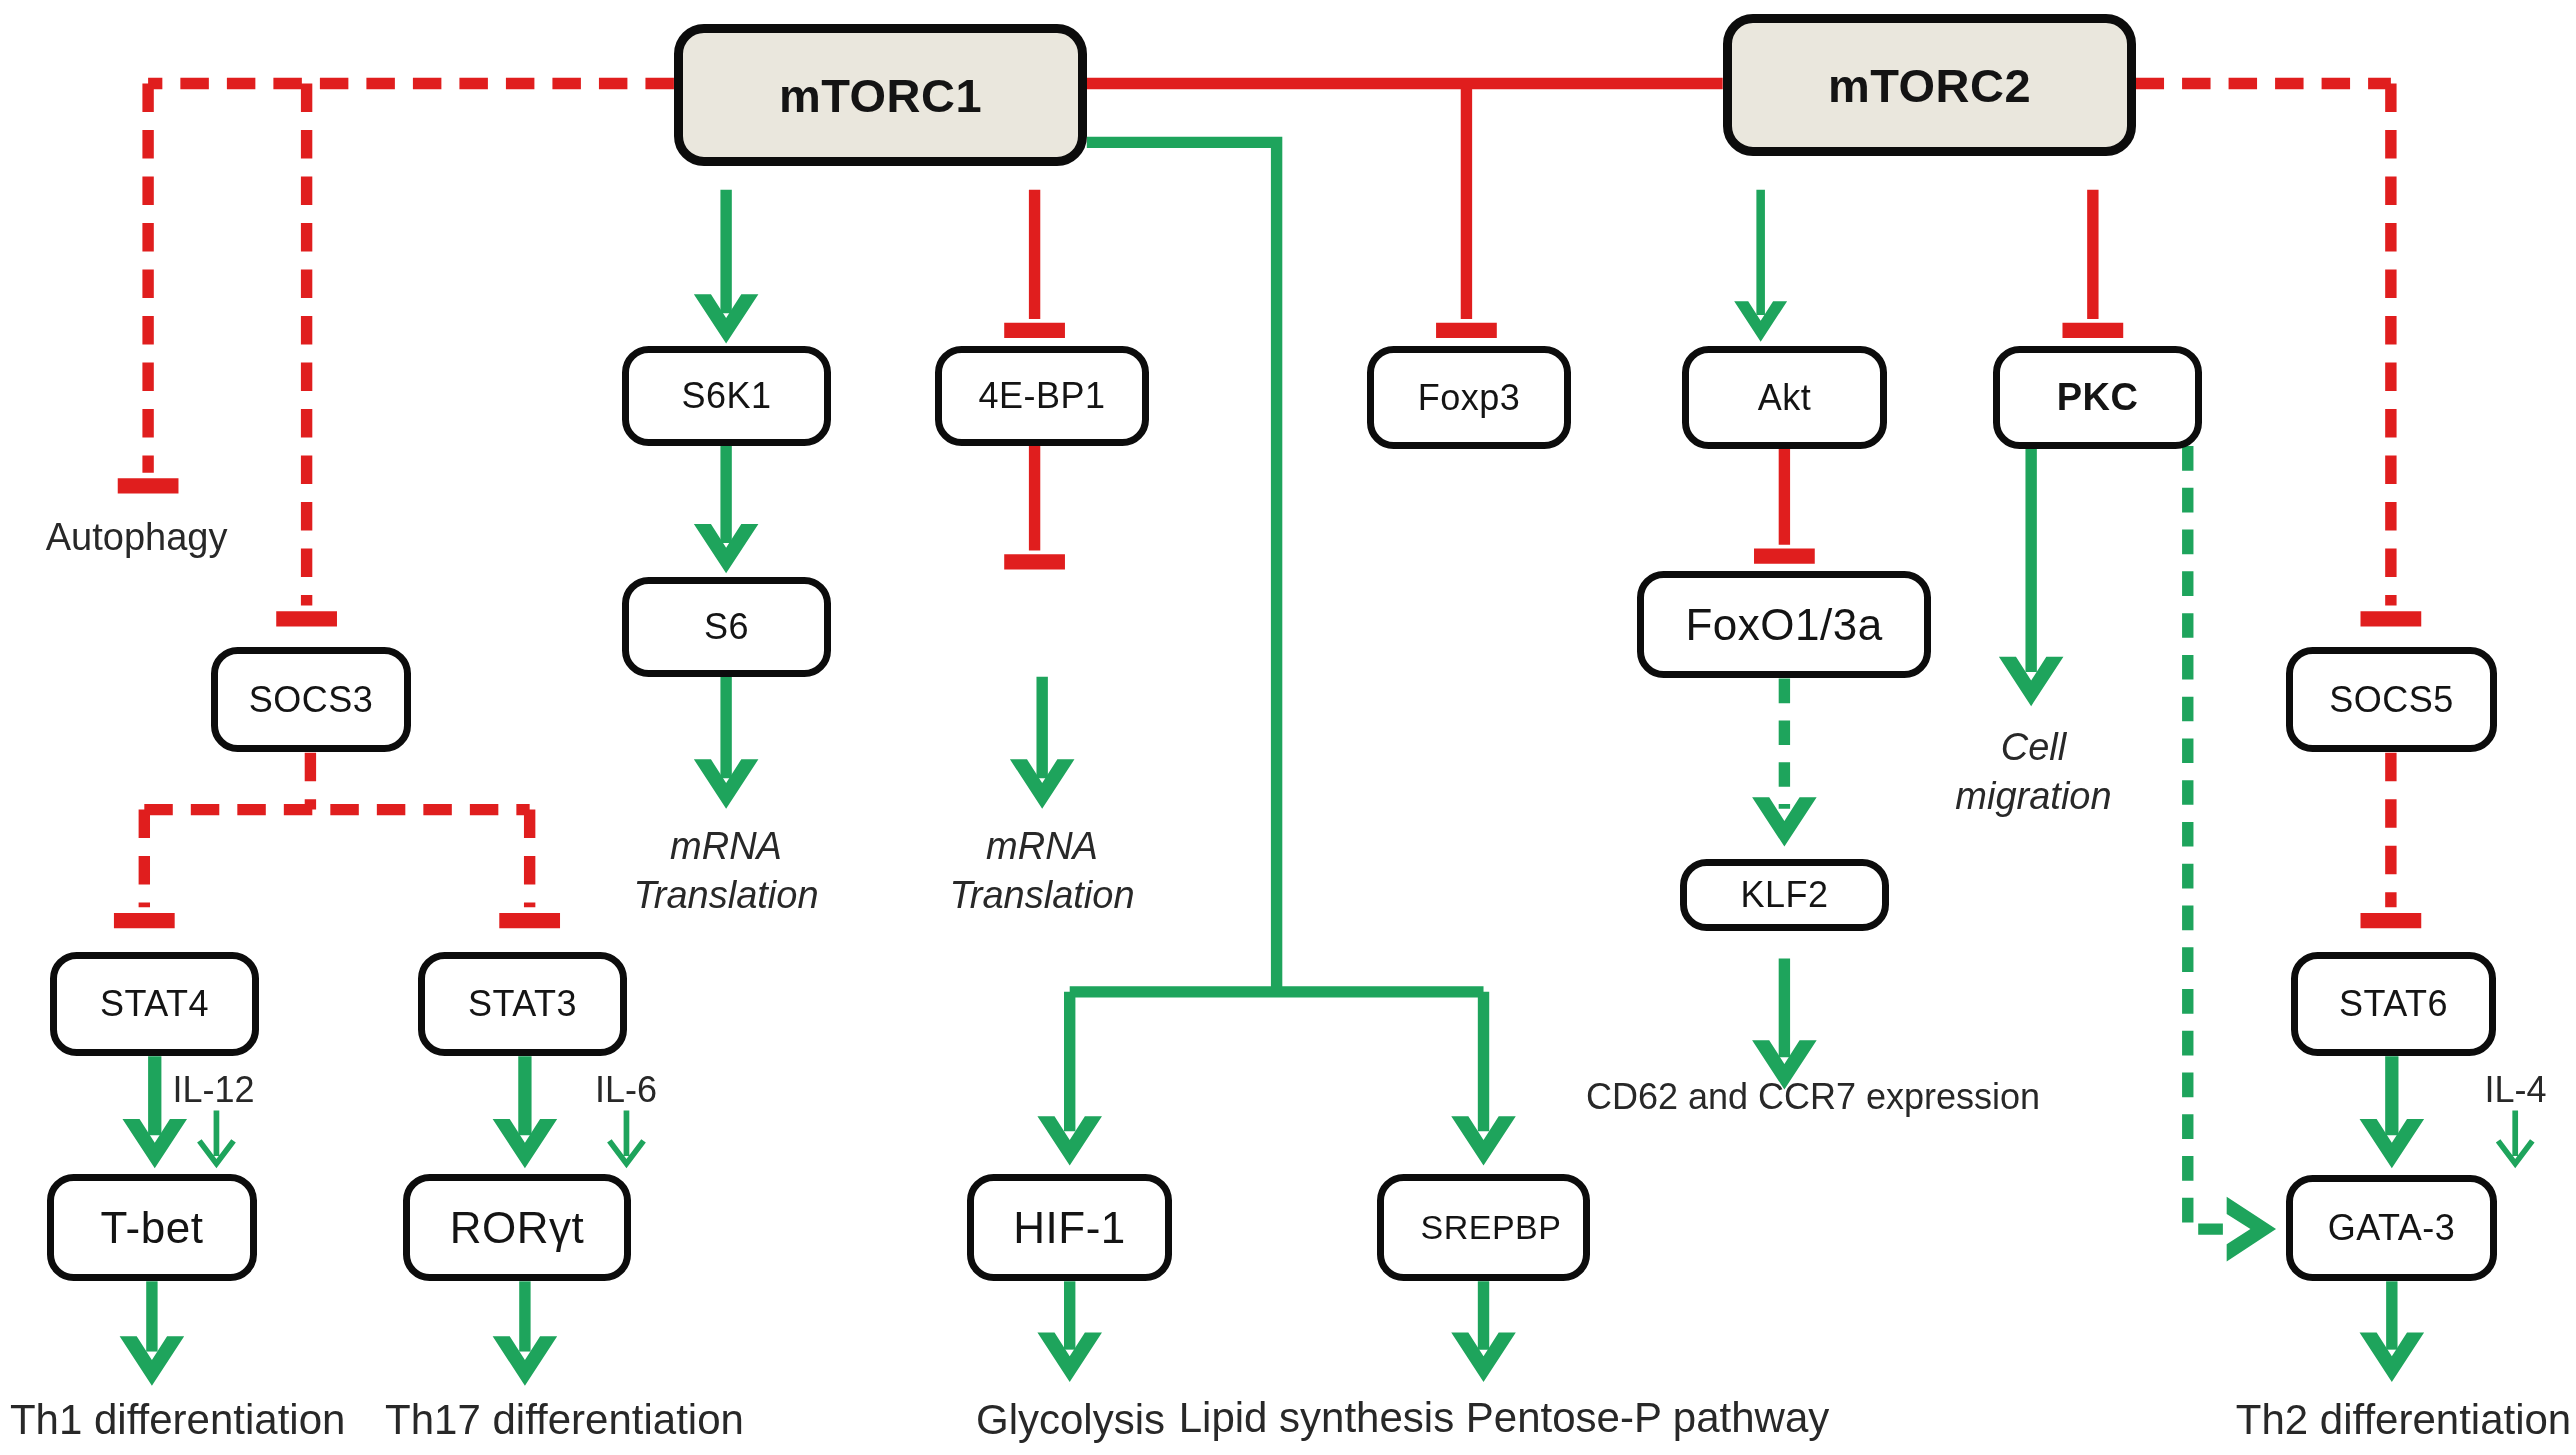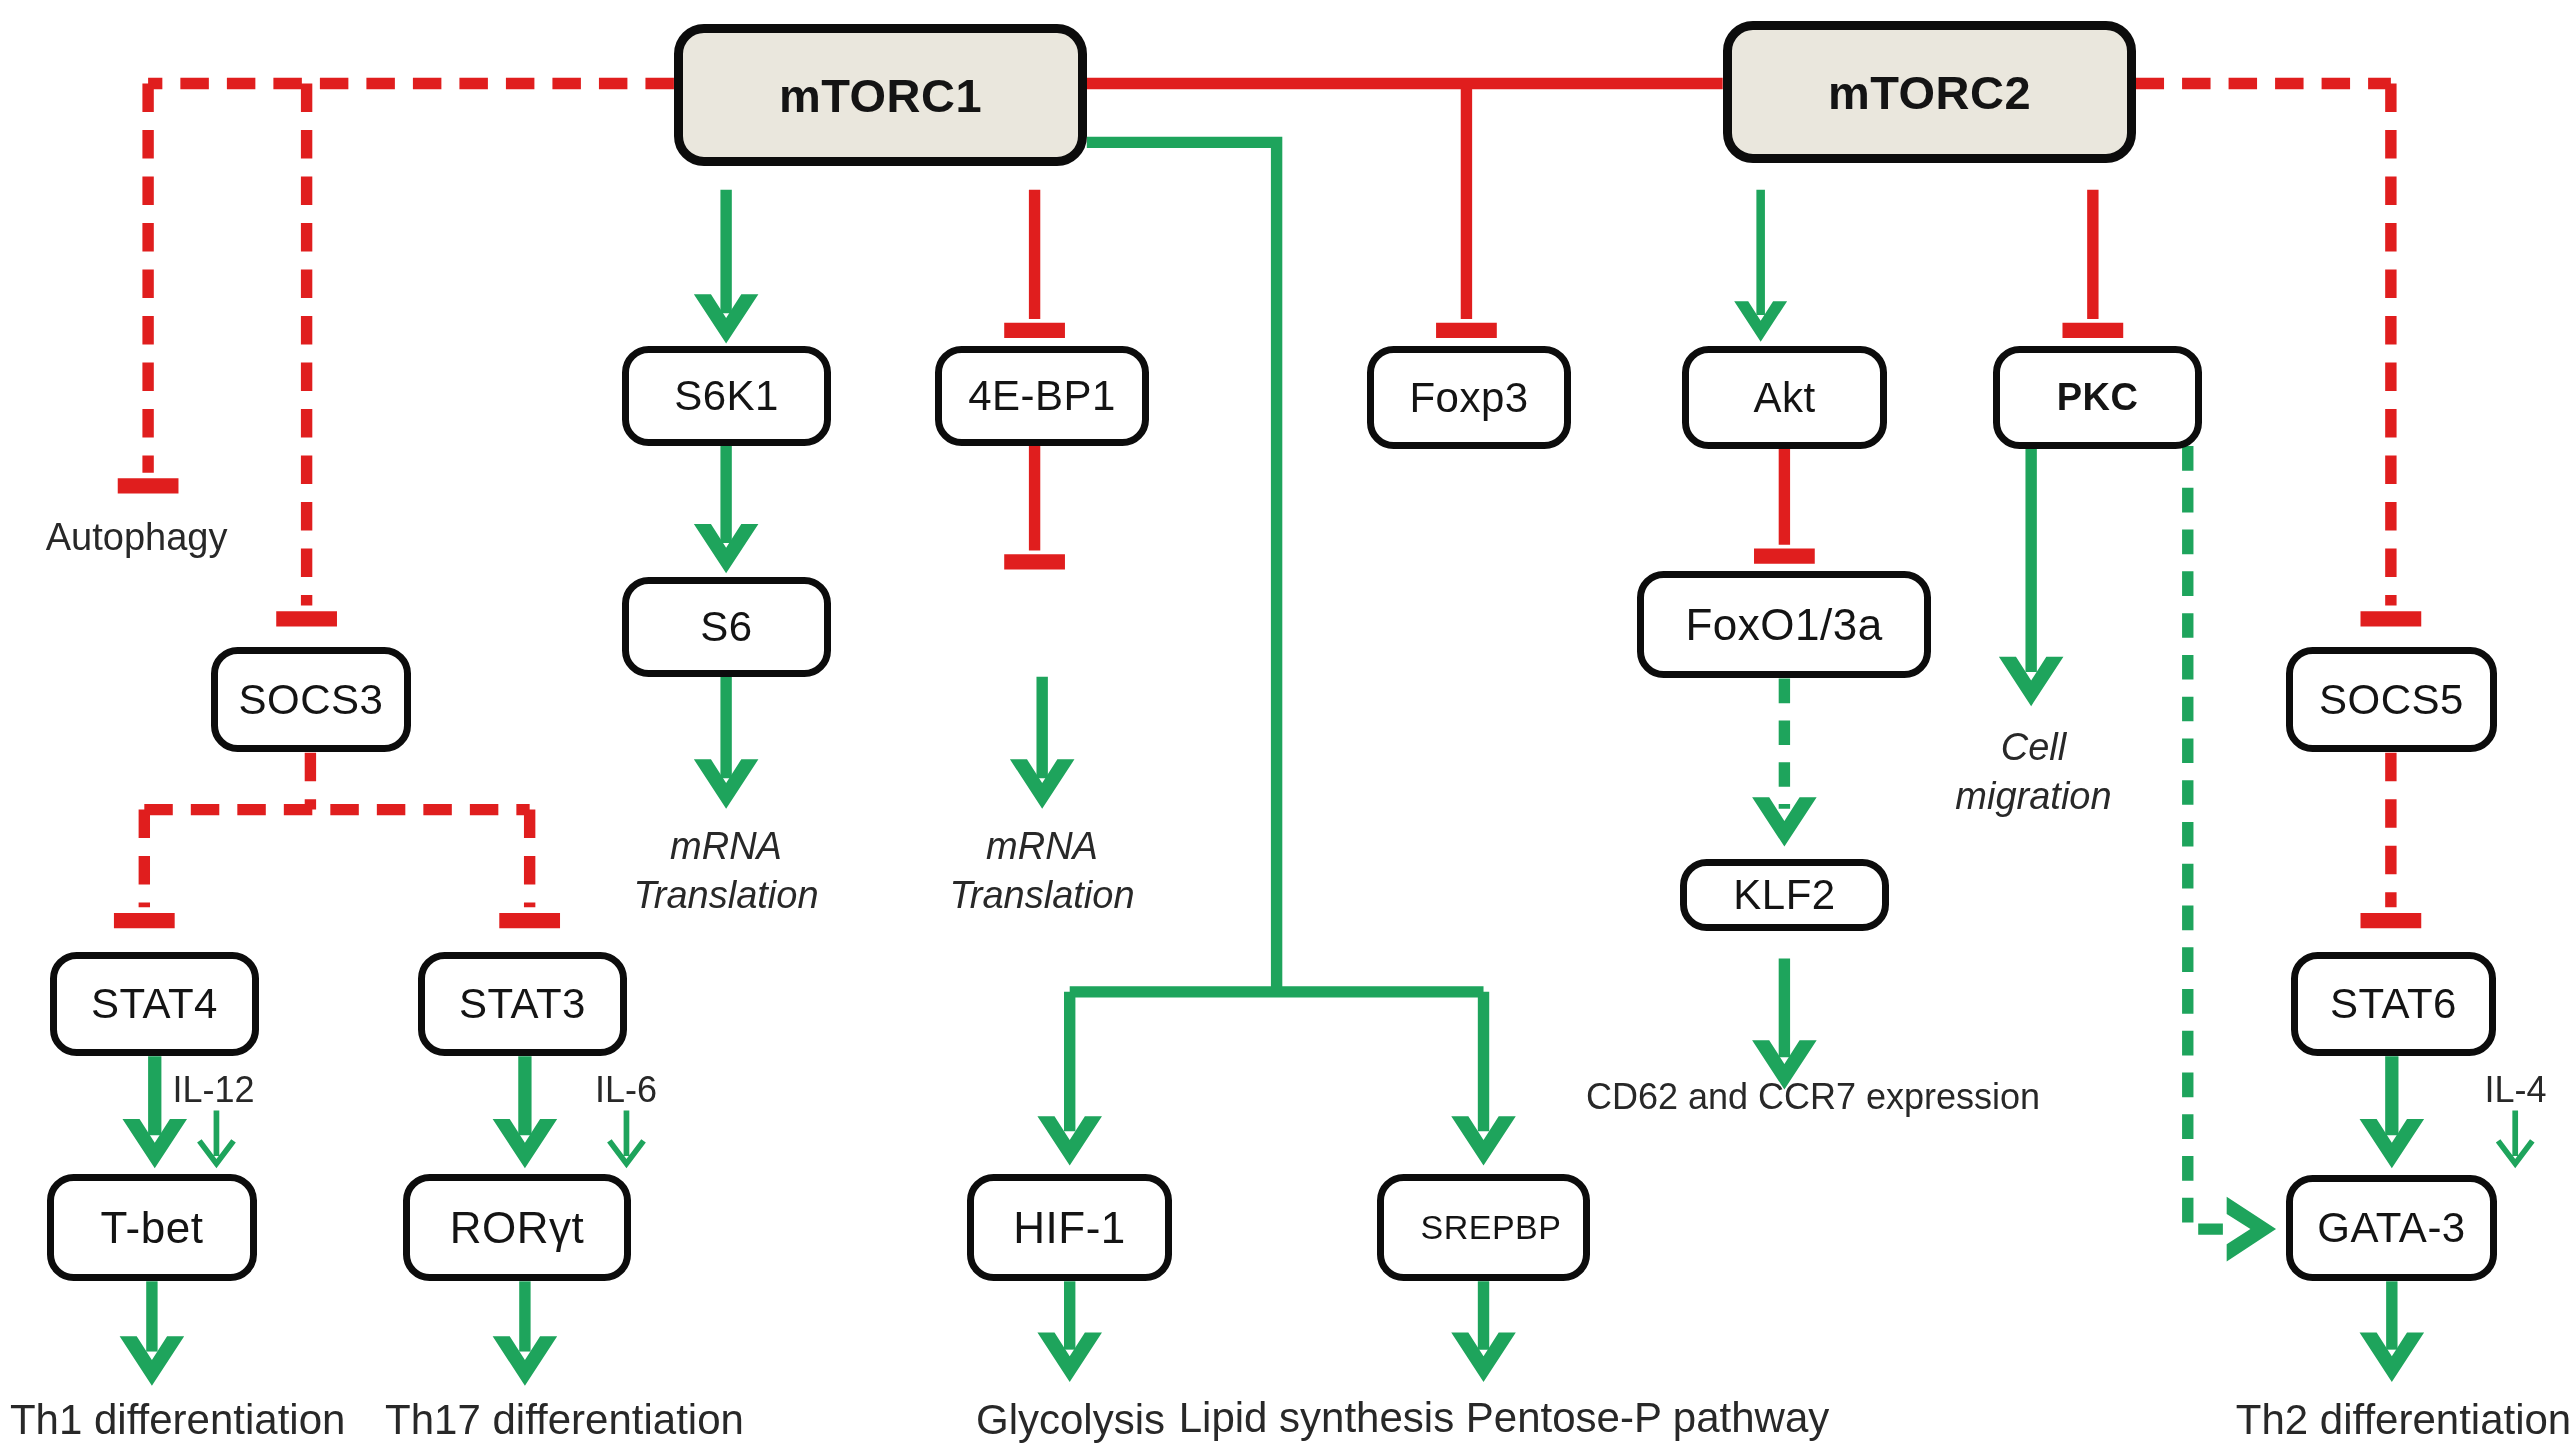--- a/index.html
+++ b/index.html
@@ -21,21 +21,21 @@
   .w12{stroke-width:12px;}
   .w14{stroke-width:14px;}
   .w9{stroke-width:9px;}
   .w6{stroke-width:6px;}
   .tbar{stroke-width:16px;}
   .dashR{stroke-dasharray:30 19;}
   .dashG{stroke-dasharray:26 18;}
   .node{position:absolute;box-sizing:border-box;background:var(--node-fill);
         border:7.6px solid var(--border-black);border-radius:26.6px;
         display:flex;align-items:center;justify-content:center;
-        font-size:42px;color:#141414;letter-spacing:0.5px;}
+        font-size:36px;color:#141414;letter-spacing:0.5px;}
   .node.complex{background:var(--complex-fill);font-weight:bold;font-size:47px;border-width:9.5px;border-radius:30px;}
   .node.wide{font-size:44px;}
   .node.small{font-size:34px;padding-left:15px;}
   .node.boldlbl{font-weight:bold;font-size:38px;}
   .lbl{position:absolute;text-align:center;font-size:40px;color:var(--text-dark);line-height:1.3;white-space:nowrap;}
   .lbl.two{white-space:normal;font-style:italic;}
   .lbl.small{font-size:36px;}
 </style>
 </head>
 <body>
@@ -174,21 +174,21 @@
     </g>
     <g>
       <path class="gs w12 dashG" d="M2305,470 V1295 H2352"></path>
       <use href="#chev" class="gf" transform="translate(2398,1295) rotate(-90)"></use>
     </g>
   </svg>
 
   <div class="node complex" style="left:674px;top:24px;width:413px;height:142px">
       <span>mTORC1</span>
     </div>
-  <div class="node complex" style="left:1723px;top:21px;width:413px;height:142px">
+  <div class="node complex" style="left:1723px;top:14px;width:413px;height:142px">
       <span>mTORC2</span>
     </div>
 
   <div class="node" style="left:622px;top:346px;width:209px;height:100px">
       <span>S6K1</span>
     </div>
   <div class="node" style="left:935px;top:346px;width:214px;height:100px">
       <span>4E-BP1</span>
     </div>
   <div class="node" style="left:1367px;top:346px;width:204px;height:103px">

